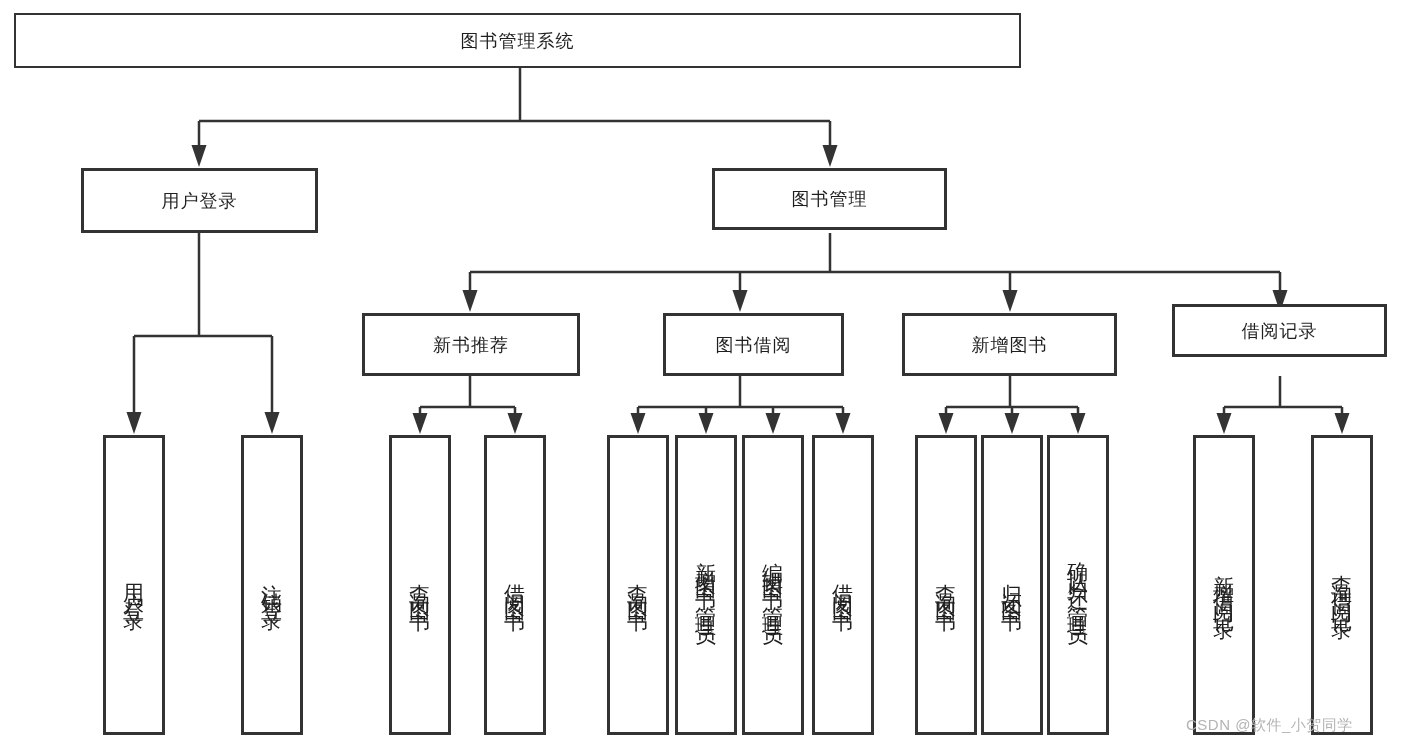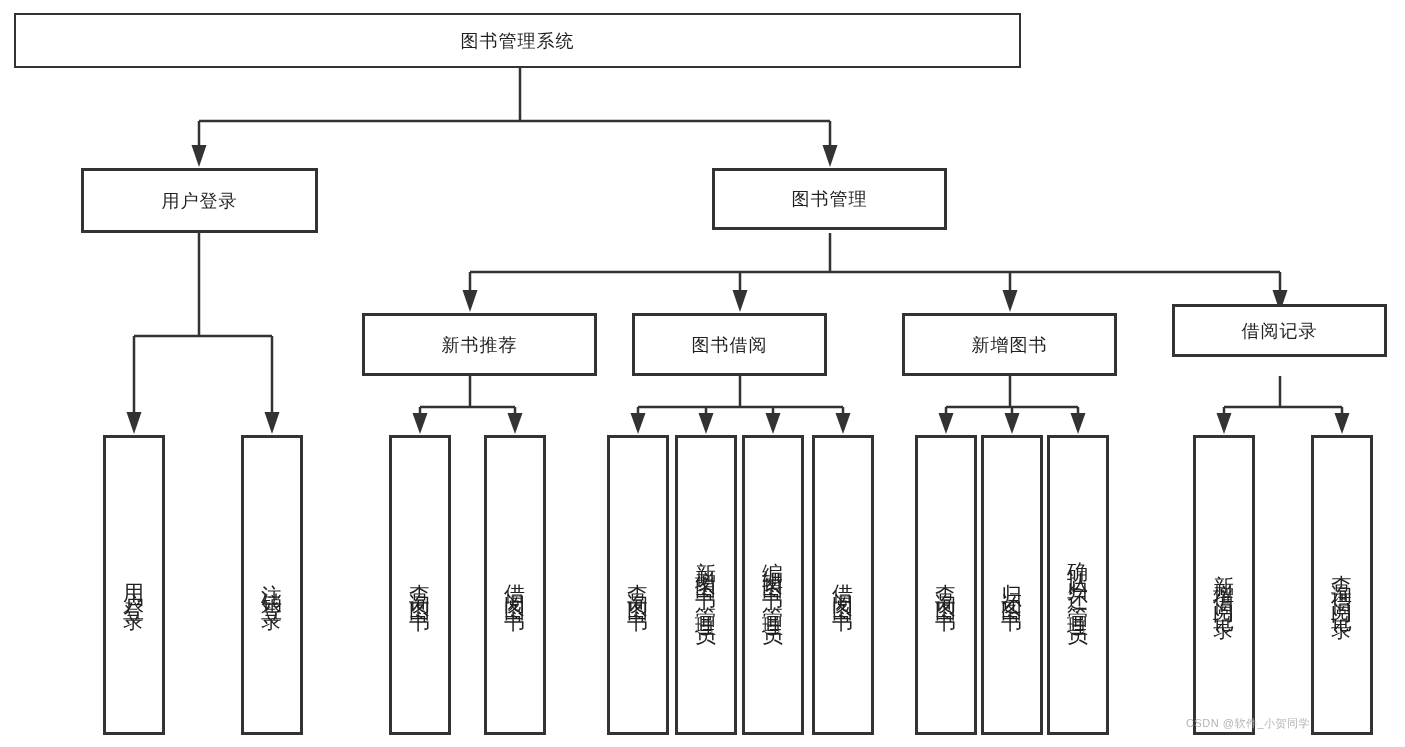--- a/index.html
+++ b/index.html
@@ -22,21 +22,21 @@
   .leaf .vtext{
     writing-mode:vertical-rl;
     text-orientation:mixed;
     font-size:21px;
     line-height:1;
     letter-spacing:9px;
     white-space:nowrap;
   }
   .watermark{
     position:absolute;left:1186px;top:716px;z-index:5;
-    font-size:11px;color:#b4b4b4;letter-spacing:0.5px;white-space:nowrap;text-align:center;
+    font-size:15px;color:#b4b4b4;letter-spacing:0.5px;white-space:nowrap;text-align:center;
   }
 </style>
 </head>
 <body>
 
 <svg class="connectors" width="1405" height="747" viewBox="0 0 1405 747">
   <g stroke="#333333" stroke-width="2.5" fill="none">
 
     <path d="M520 68 V121 M199 121 H830 M199 121 V147 M830 121 V147"></path>
 
@@ -80,22 +80,22 @@
     <polygon points="1216.5,413 1231.5,413 1224,434"></polygon>
     <polygon points="1334.5,413 1349.5,413 1342,434"></polygon>
   </g>
 </svg>
 
 <div class="box root" style="left:14px;top:13px;width:1007px;height:55px">图书管理系统</div>
 
 <div class="box l2" style="left:81px;top:168px;width:237px;height:65px">用户登录</div>
 <div class="box l2" style="left:712px;top:168px;width:235px;height:62px">图书管理</div>
 
-<div class="box l3" style="left:362px;top:313px;width:235px;height:63px">新书推荐</div>
-<div class="box l3" style="left:632px;top:313px;width:195px;height:63px">图书借阅</div>
+<div class="box l3" style="left:362px;top:313px;width:218px;height:63px">新书推荐</div>
+<div class="box l3" style="left:663px;top:313px;width:181px;height:63px">图书借阅</div>
 <div class="box l3" style="left:902px;top:313px;width:215px;height:63px">新增图书</div>
 <div class="box l3" style="left:1172px;top:304px;width:215px;height:53px">借阅记录</div>
 
 <div class="box leaf" style="left:103px;top:435px;width:62px;height:300px">
   <span class="vtext">用户登录</span>
 </div>
 <div class="box leaf" style="left:241px;top:435px;width:62px;height:300px">
   <span class="vtext">注销登录</span>
 </div>
 

